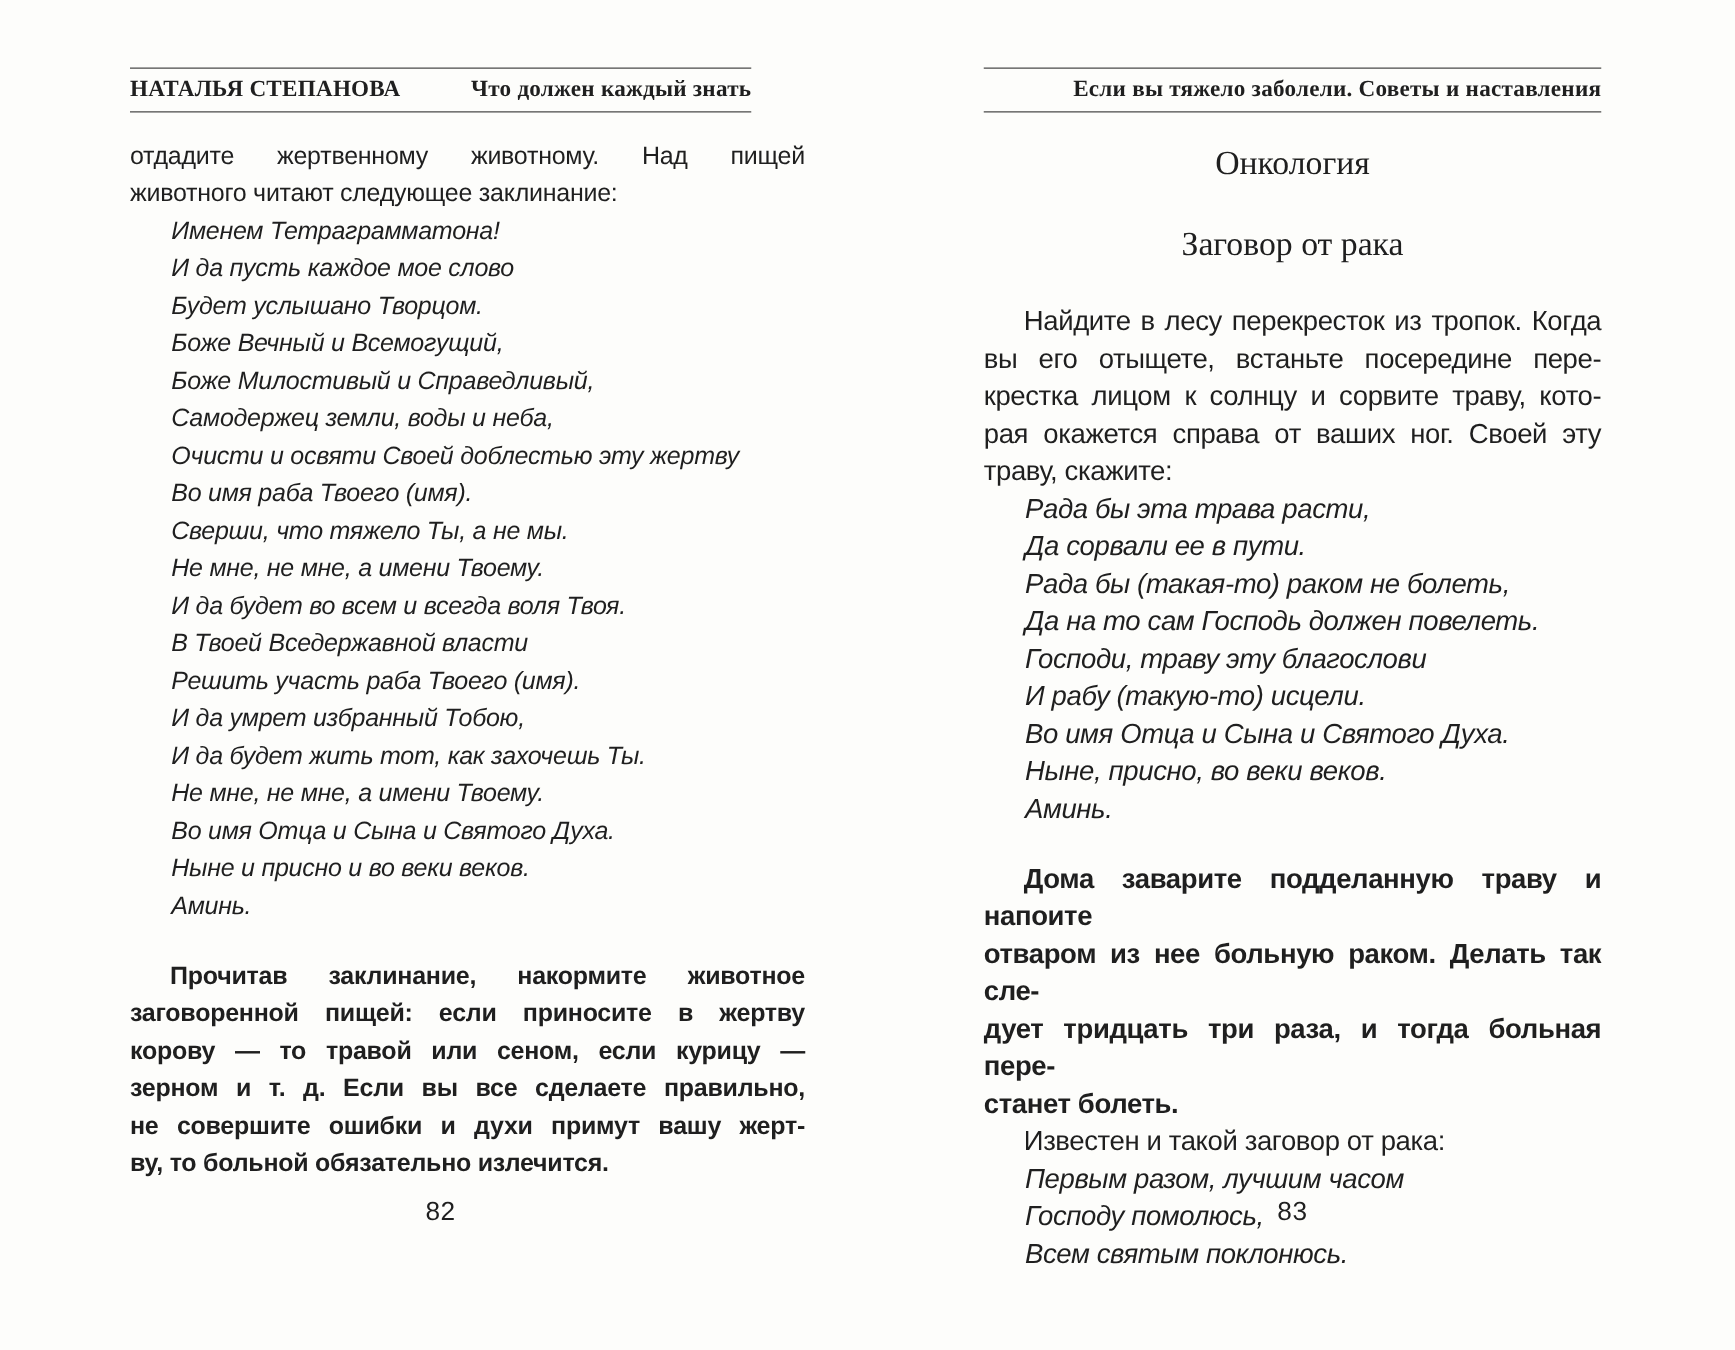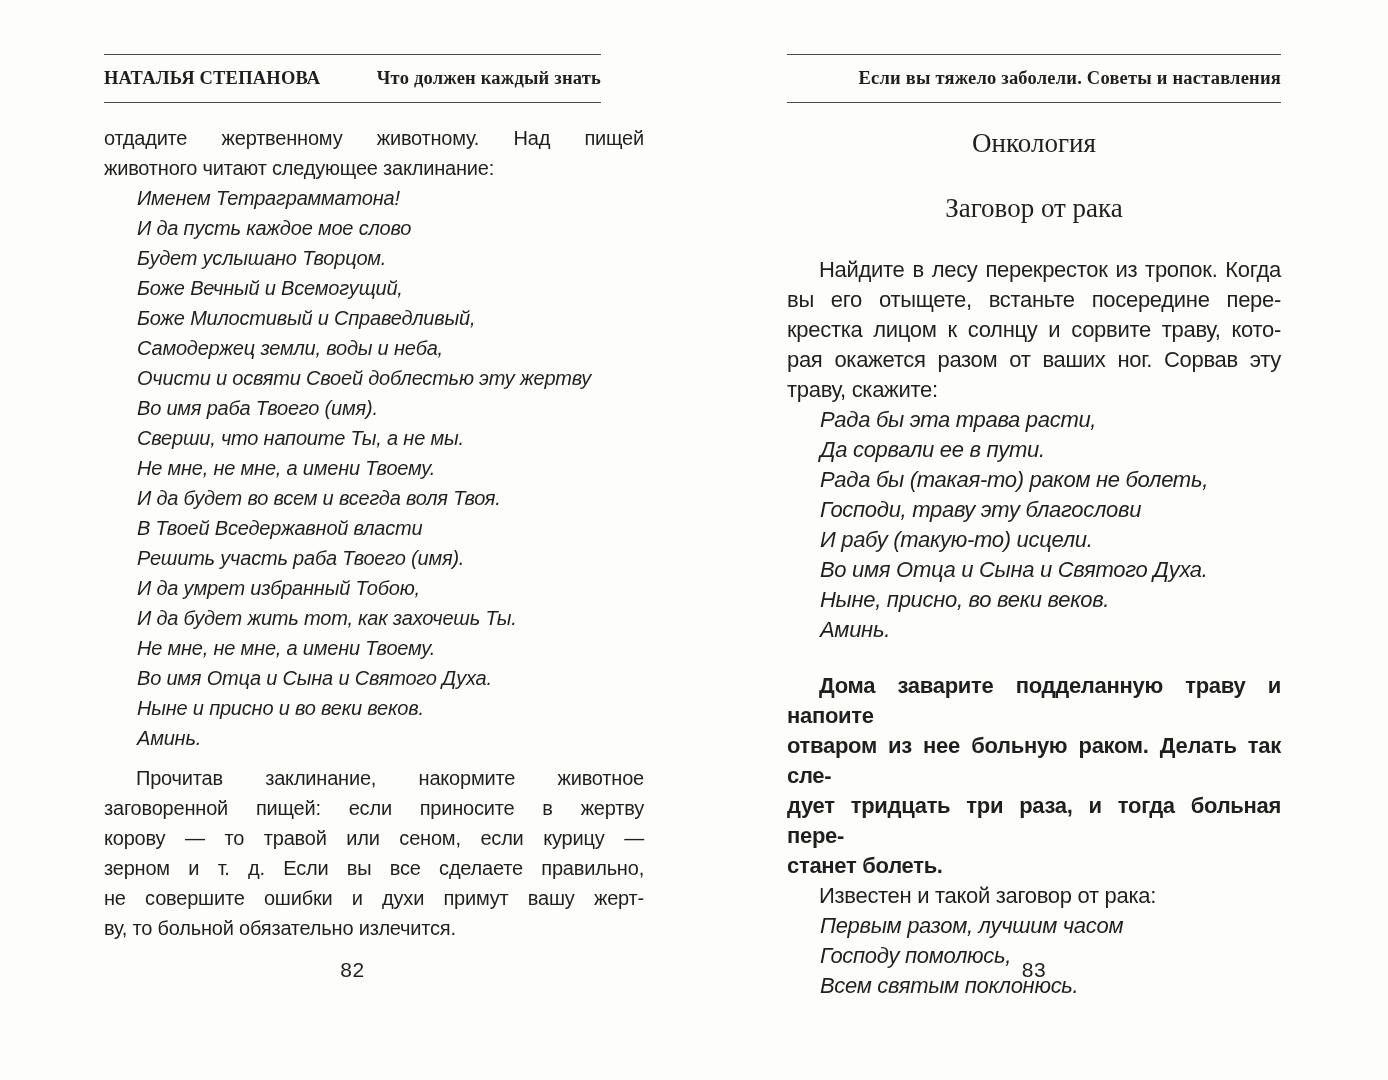--- a/index.html
+++ b/index.html
@@ -18,21 +18,21 @@
     font-family:"Liberation Sans", sans-serif;
     overflow:hidden;
   }
   .page{position:absolute;top:54px;height:950px;}
   .page-left{left:104px;width:540px;}
   .page-right{left:787px;width:494px;}
 
   
   .running-head{
     display:flex;justify-content:space-between;align-items:center;
-    height:49px;
+    height:36px;
     border-top:1.5px solid var(--rule);
     border-bottom:1.5px solid var(--rule);
     font-family:"Liberation Serif", serif;
     font-weight:bold;
     font-size:18.5px;
     letter-spacing:0.2px;
     white-space:nowrap;
   }
   .page-left .running-head{width:497px;}
   .running-head-right{justify-content:flex-end;text-align:right;}
@@ -58,21 +58,21 @@
   .jline{text-align:justify;text-align-last:justify;}
   .jline.last{text-align-last:left;}
   .indent-first .jline.first{text-indent:32px;}
 
   .verse .vline{
     font-style:italic;
     padding-left:33px;
     text-align:left;
   }
 
-  .closing{margin-top:10px;}
+  .closing{margin-top:26px;font-weight:bold;}
   .page-right .instruction{margin-top:26px;font-weight:bold;}
 
   .pagenum{
     position:absolute;
     top:904px;left:0;
     text-align:center;
     font-size:21px;
     letter-spacing:0.5px;
   }
   .page-left .pagenum{width:497px;}
@@ -97,21 +97,21 @@
 
       <div class="verse">
           <div class="vline first">Именем Тетраграмматона!</div>
           <div class="vline">И да пусть каждое мое слово</div>
           <div class="vline">Будет услышано Творцом.</div>
           <div class="vline">Боже Вечный и Всемогущий,</div>
           <div class="vline">Боже Милостивый и Справедливый,</div>
           <div class="vline">Самодержец земли, воды и неба,</div>
           <div class="vline">Очисти и освяти Своей доблестью эту жертву</div>
           <div class="vline">Во имя раба Твоего (имя).</div>
-          <div class="vline">Сверши, что напоите Ты, а не мы.</div>
+          <div class="vline">Сверши, что тяжело Ты, а не мы.</div>
           <div class="vline">Не мне, не мне, а имени Твоему.</div>
           <div class="vline">И да будет во всем и всегда воля Твоя.</div>
           <div class="vline">В Твоей Вседержавной власти</div>
           <div class="vline">Решить участь раба Твоего (имя).</div>
           <div class="vline">И да умрет избранный Тобою,</div>
           <div class="vline">И да будет жить тот, как захочешь Ты.</div>
           <div class="vline">Не мне, не мне, а имени Твоему.</div>
           <div class="vline">Во имя Отца и Сына и Святого Духа.</div>
           <div class="vline">Ныне и присно и во веки веков.</div>
           <div class="vline last">Аминь.</div>
@@ -137,28 +137,29 @@
 
     <h1 class="section-title">Онкология</h1>
 
     <h2 class="subsection-title">Заговор от рака</h2>
 
     <div class="body-text">
       <div class="para intro indent-first">
           <div class="jline first">Найдите в лесу перекресток из тропок. Когда</div>
           <div class="jline">вы его отыщете, встаньте посередине пере-</div>
           <div class="jline">крестка лицом к солнцу и сорвите траву, кото-</div>
-          <div class="jline">рая окажется разом от ваших ног. Сорвав эту</div>
+          <div class="jline">рая окажется справа от ваших ног. Своей эту</div>
           <div class="jline last">траву, скажите:</div>
         </div>
 
       <div class="verse">
           <div class="vline first">Рада бы эта трава расти,</div>
           <div class="vline">Да сорвали ее в пути.</div>
           <div class="vline">Рада бы (такая-то) раком не болеть,</div>
+          <div class="vline">Да на то сам Господь должен повелеть.</div>
           <div class="vline">Господи, траву эту благослови</div>
           <div class="vline">И рабу (такую-то) исцели.</div>
           <div class="vline">Во имя Отца и Сына и Святого Духа.</div>
           <div class="vline">Ныне, присно, во веки веков.</div>
           <div class="vline last">Аминь.</div>
         </div>
 
       <div class="para instruction indent-first">
           <div class="jline first">Дома заварите подделанную траву и напоите</div>
           <div class="jline">отваром из нее больную раком. Делать так сле-</div>

